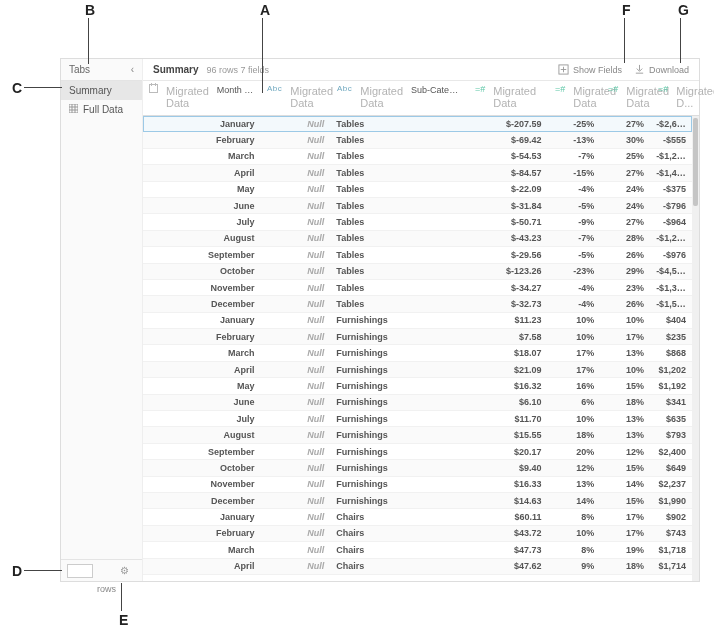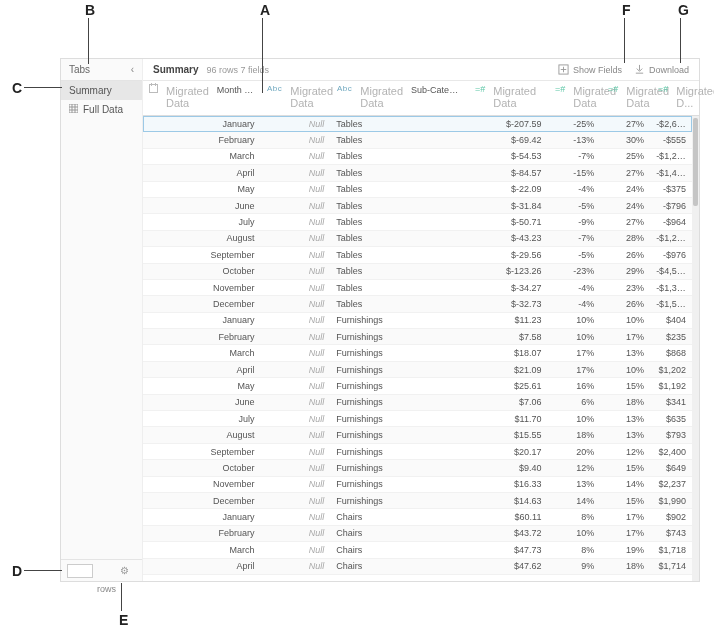--- a/index.html
+++ b/index.html
@@ -131,20 +131,21 @@
     position:absolute;
     inset:0 7px 0 0; 
   }
   .trow {
     display:flex;
     height:16.4px;
     align-items:center;
     border-bottom:1px solid #f1f1f1;
     font-size:9px;
     color:#555;
+    font-weight:bold;
   }
   .trow.alt { background:#fafafa;}
   .trow.sel { background:#f3f9fc; outline:1px solid #9cc9e6; outline-offset:-1px;}
   .cell { padding:0 6px; white-space:nowrap; overflow:hidden; text-overflow:ellipsis;}
   .r { text-align:right;}
   .ital { font-style:italic; color:#aaa;}
   .scrollbar {
     position:absolute;
     right:0; top:0; bottom:0;
     width:7px;
@@ -434,30 +435,30 @@
             <span class="cell c2">Furnishings</span>
             <span class="cell c3 r">$21.09</span>
             <span class="cell c4 r">17%</span>
             <span class="cell c5 r">10%</span>
             <span class="cell c6 r">$1,202</span>
           </div>
           <div class="trow">
             <span class="cell c0 r">May</span>
             <span class="cell c1 r ital">Null</span>
             <span class="cell c2">Furnishings</span>
-            <span class="cell c3 r">$25.61</span>
+            <span class="cell c3 r">$16.32</span>
             <span class="cell c4 r">16%</span>
             <span class="cell c5 r">15%</span>
             <span class="cell c6 r">$1,192</span>
           </div>
           <div class="trow alt">
             <span class="cell c0 r">June</span>
             <span class="cell c1 r ital">Null</span>
             <span class="cell c2">Furnishings</span>
-            <span class="cell c3 r">$7.06</span>
+            <span class="cell c3 r">$6.10</span>
             <span class="cell c4 r">6%</span>
             <span class="cell c5 r">18%</span>
             <span class="cell c6 r">$341</span>
           </div>
           <div class="trow">
             <span class="cell c0 r">July</span>
             <span class="cell c1 r ital">Null</span>
             <span class="cell c2">Furnishings</span>
             <span class="cell c3 r">$11.70</span>
             <span class="cell c4 r">10%</span>

